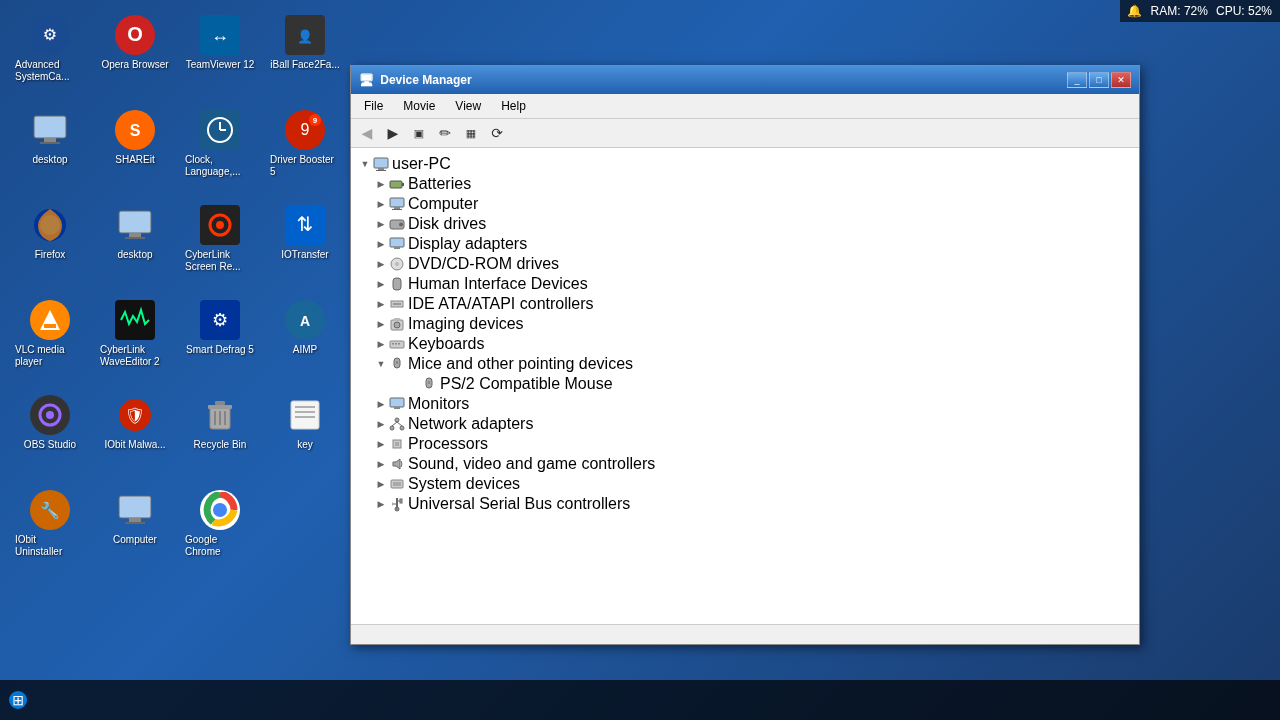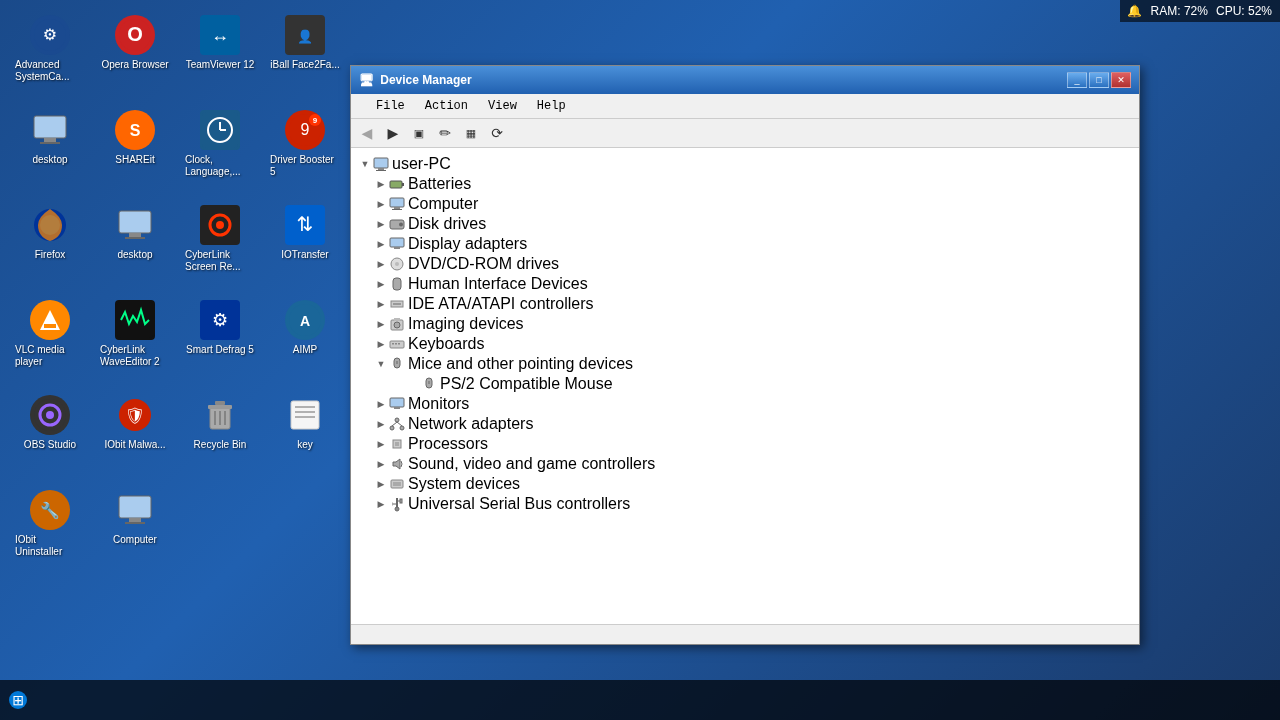--- a/index.html
+++ b/index.html
@@ -135,25 +135,24 @@
       cursor: pointer;
       display: flex;
       align-items: center;
       justify-content: center;
     }
     .win-btn.close { background: linear-gradient(to bottom, #e06060, #b03030); }
 
     .window-menubar {
       background: #f0f0f0;
       border-bottom: 1px solid #ccc;
-      padding: 2px 16px;
+      padding: 2px 4px;
       display: flex;
       gap: 2px;
       flex-shrink: 0;
-      font-family: Liberation Mono, monospace;
     }
 
     .menu-item {
       padding: 2px 8px;
       font-size: 12px;
       cursor: pointer;
       border: 1px solid transparent;
     }
 
     .window-toolbar {
@@ -496,40 +495,53 @@
       <div class="icon-img" style="background:transparent;">
         <svg width="36" height="36" viewBox="0 0 36 36">
             <rect x="2" y="4" width="32" height="22" rx="2" fill="#aaccee" stroke="#666"></rect>
             <rect x="12" y="26" width="12" height="4" fill="#888"></rect>
             <rect x="8" y="30" width="20" height="2" fill="#666"></rect>
           </svg>
       </div>
       <span class="icon-label">Computer</span>
     </div>
 
+    <div class="icon-item">
+      <div class="icon-img" style="background:white;border-radius:50%;">
+        <svg width="36" height="36" viewBox="0 0 36 36">
+            <circle cx="18" cy="18" r="16" fill="white" stroke="#ddd"></circle>
+            <circle cx="18" cy="18" r="7" fill="#4285f4"></circle>
+            <path d="M18,2 A16,16 0 0,1 32,18" fill="none" stroke="#ea4335" stroke-width="7"></path>
+            <path d="M32,18 A16,16 0 0,1 11,30" fill="none" stroke="#fbbc04" stroke-width="7"></path>
+            <path d="M11,30 A16,16 0 0,1 18,2" fill="none" stroke="#34a853" stroke-width="7"></path>
+            <circle cx="18" cy="18" r="6" fill="#4285f4"></circle>
+          </svg>
+      </div>
+      <span class="icon-label">Google Chrome</span>
+    </div>
 
   </div>
 
   <div class="window">
 
     <div class="window-titlebar">
       <div class="window-title-left">
         <span>🖥</span>
         <span>Device Manager</span>
       </div>
       <div class="window-controls">
         <button class="win-btn">_</button>
         <button class="win-btn">□</button>
         <button class="win-btn close">✕</button>
       </div>
     </div>
 
     <div class="window-menubar">
       <span class="menu-item">File</span>
-      <span class="menu-item">Action</span>
+      <span class="menu-item">Movie</span>
       <span class="menu-item">View</span>
       <span class="menu-item">Help</span>
     </div>
 
     <div class="window-toolbar">
       <button class="toolbar-btn disabled">◀</button>
       <button class="toolbar-btn">▶</button>
       <button class="toolbar-btn" style="font-size:11px;">▣</button>
       <button class="toolbar-btn">✏</button>
       <button class="toolbar-btn" style="font-size:11px;">▦</button>

